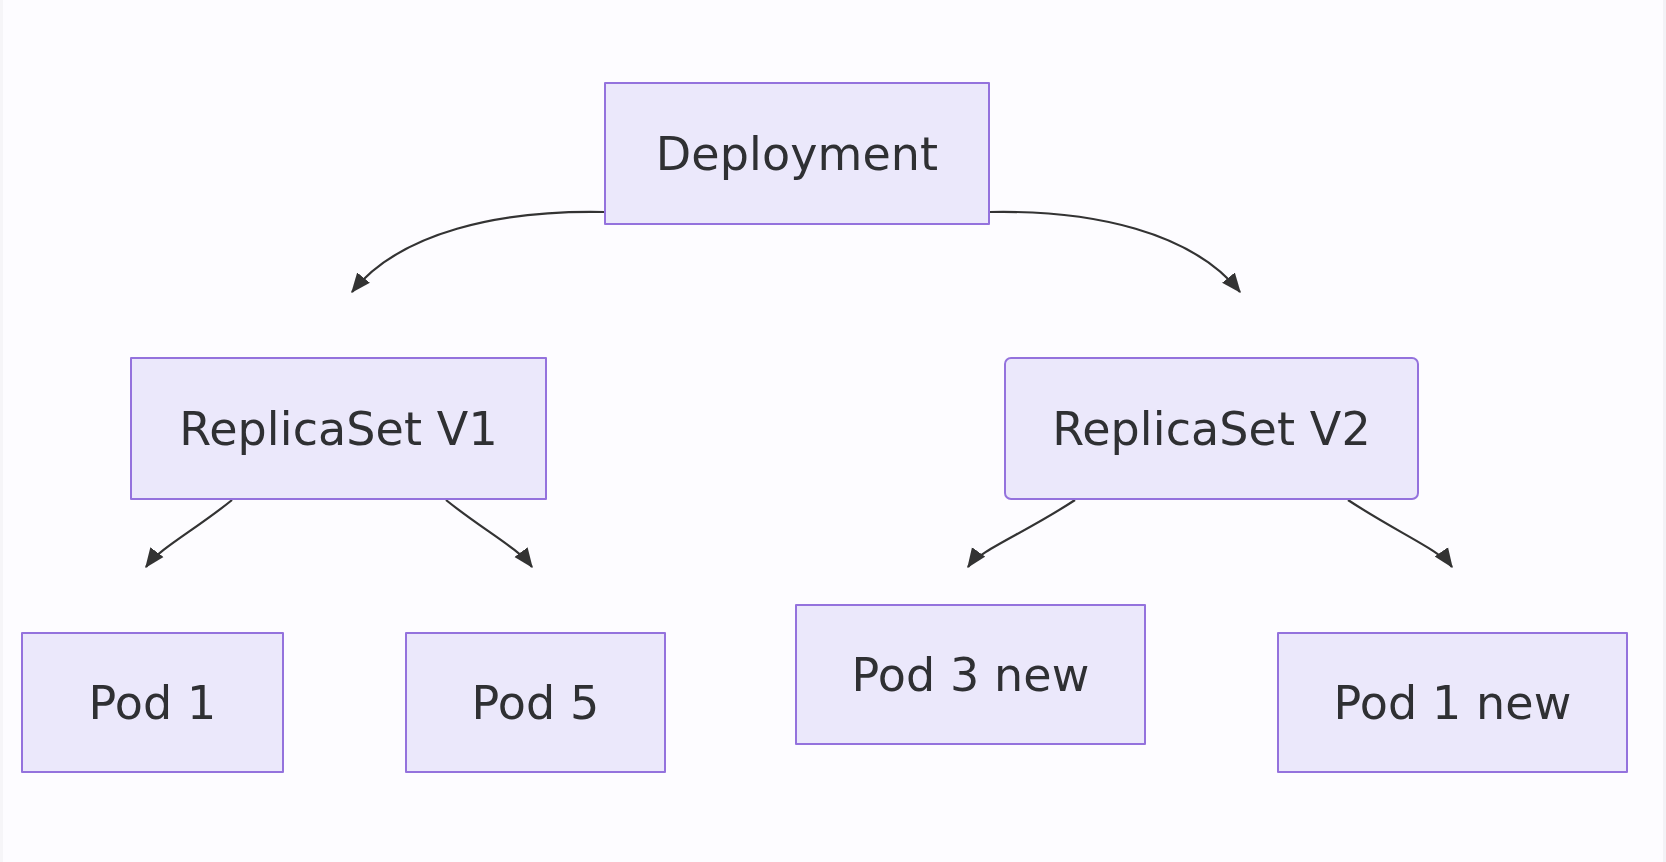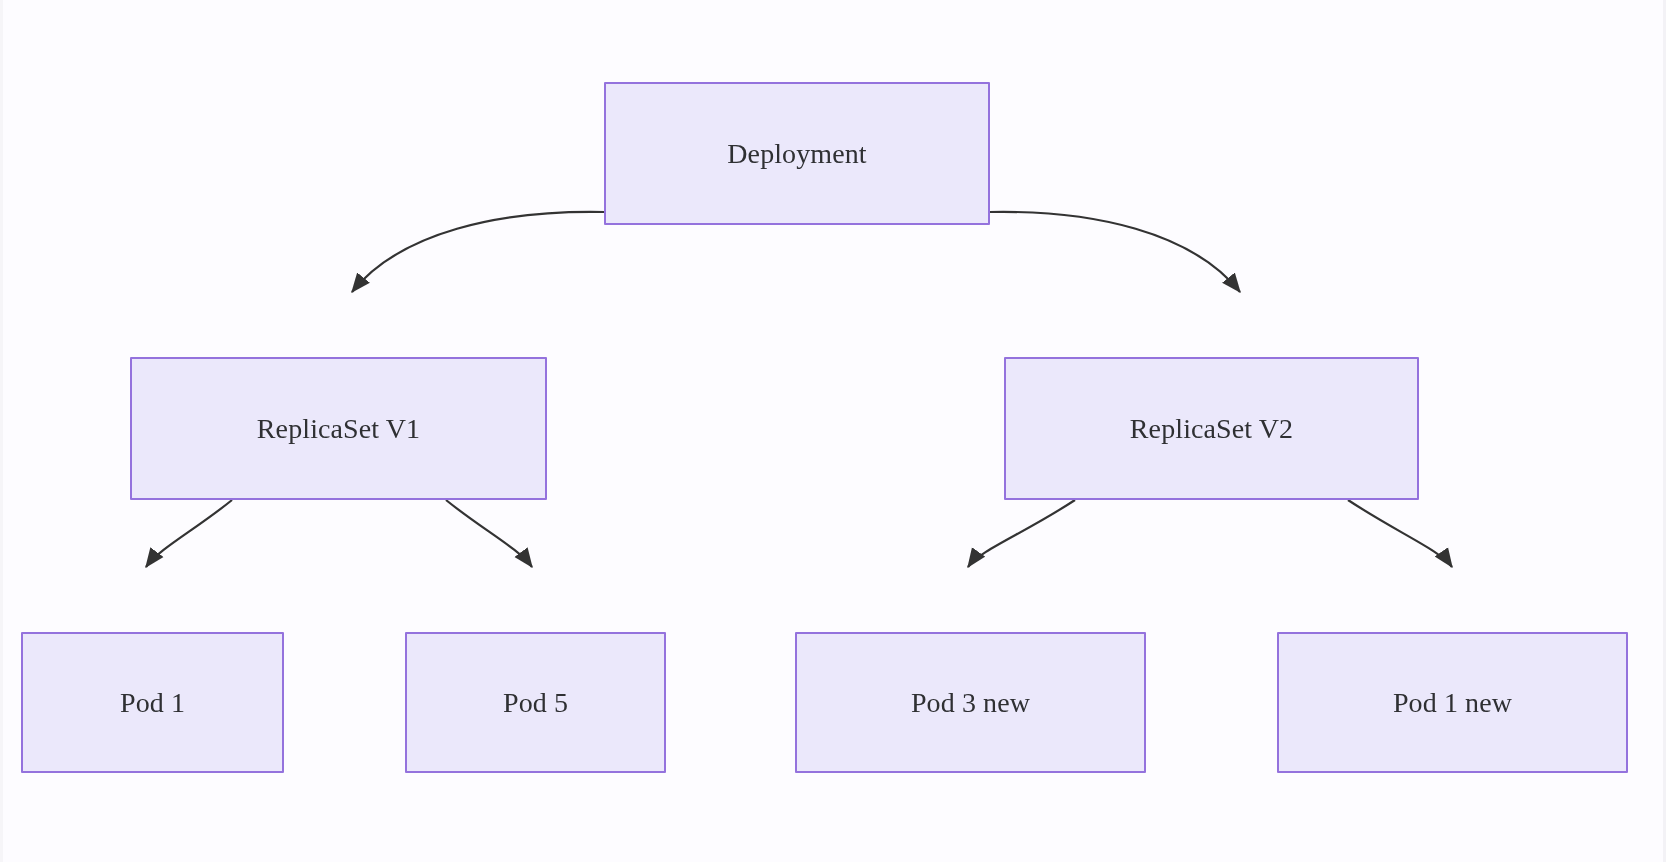--- a/index.html
+++ b/index.html
@@ -50,35 +50,34 @@
     position: absolute;
     box-sizing: border-box;
     background: #ebe8fb;
     border: 2px solid #9472dd;
     display: flex;
     align-items: center;
     justify-content: center;
     border-radius: 1px;
   }
   .node-label {
-    font-size: 28px;
+    font-size: 46px;
     line-height: 1;
     color: #2f3033;
     letter-spacing: 0.1px;
     white-space: nowrap;
     font-weight: 400;
-    font-family: Liberation Serif, serif;
   }
   
   #node-deployment   { left: 604px;  top: 82px;  width: 386px; height: 143px; }
   #node-replicaset-v1{ left: 130px;  top: 357px; width: 417px; height: 143px; align-items: center; }
-  #node-replicaset-v2{ left: 1004px; top: 357px; width: 415px; height: 143px; }
+  #node-replicaset-v2{ left: 1004px; top: 357px; width: 415px; height: 143px; border-radius: 7px; }
   #node-pod-1        { left: 21px;   top: 632px; width: 263px; height: 141px; }
   #node-pod-2        { left: 405px;  top: 632px; width: 261px; height: 141px; }
-  #node-pod-3        { left: 795px;  top: 632px; width: 351px; height: 141px; }
+  #node-pod-3        { left: 795px;  top: 604px; width: 351px; height: 141px; }
   #node-pod-4        { left: 1277px; top: 632px; width: 351px; height: 141px; }
 </style>
 </head>
 <body>
 
 <div id="diagram-canvas">
 
   <div id="canvas-left-edge"></div>
   <div id="canvas-right-edge"></div>
 

